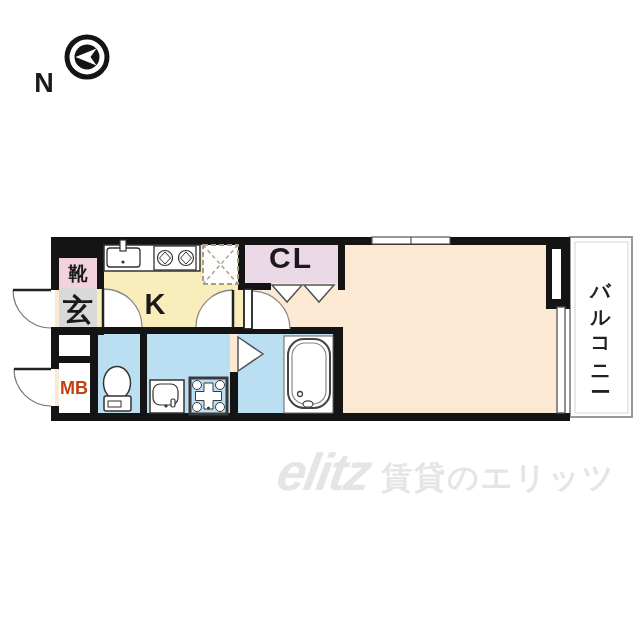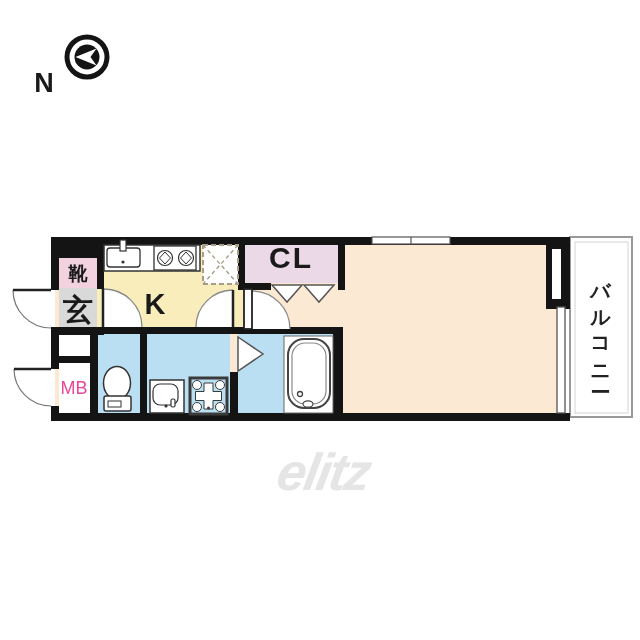--- a/index.html
+++ b/index.html
@@ -4,21 +4,21 @@
 <style>
   html,body{margin:0;padding:0;background:#fff;}
   #screen{position:relative;width:640px;height:640px;background:#ffffff;overflow:hidden;
           font-family:"Liberation Sans","DejaVu Sans",sans-serif;color:#1a1a1a;}
   #plan-svg{position:absolute;left:0;top:0;z-index:1;}
   .lbl{position:absolute;z-index:2;display:flex;align-items:center;justify-content:center;
        font-weight:bold;color:#1a1a1a;line-height:1;}
   .lbl-n{left:29px;top:68px;width:30px;height:30px;font-size:27px;}
   .lbl-shoe{left:59px;top:258px;width:38px;height:30px;font-size:19px;}
   .lbl-genkan{left:59px;top:289px;width:38px;height:42px;font-size:30px;}
-  .lbl-mb{left:55px;top:376px;width:38px;height:24px;font-size:18px;font-weight:400;color:#ec4899;}
+  .lbl-mb{left:55px;top:376px;width:38px;height:24px;font-size:18px;font-weight:700;color:#c2410c;}
   .lbl-k{left:133px;top:288px;width:44px;height:32px;font-size:29px;}
   .lbl-cl{left:244px;top:246px;width:94px;height:24px;font-size:30px;letter-spacing:2px;}
   .lbl-room{left:350px;top:288px;width:205px;z-index:2;position:absolute;text-align:center;
             font-weight:bold;}
   .lbl-room .room-name{font-size:38px;line-height:38px;display:block;}
   .lbl-room .room-size{font-size:36px;line-height:38px;display:block;}
   .lbl-balcony{left:570px;top:240px;width:62px;height:174px;writing-mode:vertical-rl;
                font-size:20px;font-weight:600;letter-spacing:5px;color:#222;}
   .watermark{position:absolute;left:278px;top:446px;z-index:0;display:flex;align-items:flex-end;
              gap:12px;color:#e5e5e5;white-space:nowrap;}
@@ -176,15 +176,16 @@
   <div class="lbl lbl-n">N</div>
   <div class="lbl lbl-shoe">靴</div>
   <div class="lbl lbl-genkan">玄</div>
   <div class="lbl lbl-mb">MB</div>
   <div class="lbl lbl-k">K</div>
   <div class="lbl lbl-cl">CL</div>
   <div class="lbl lbl-balcony">バルコニー</div>
 
   <div class="watermark">
     <span class="wm-logo">elitz</span>
+    <span class="wm-text">賃貸のエリッツ</span>
   </div>
 
 </div>
 
 </body></html>

